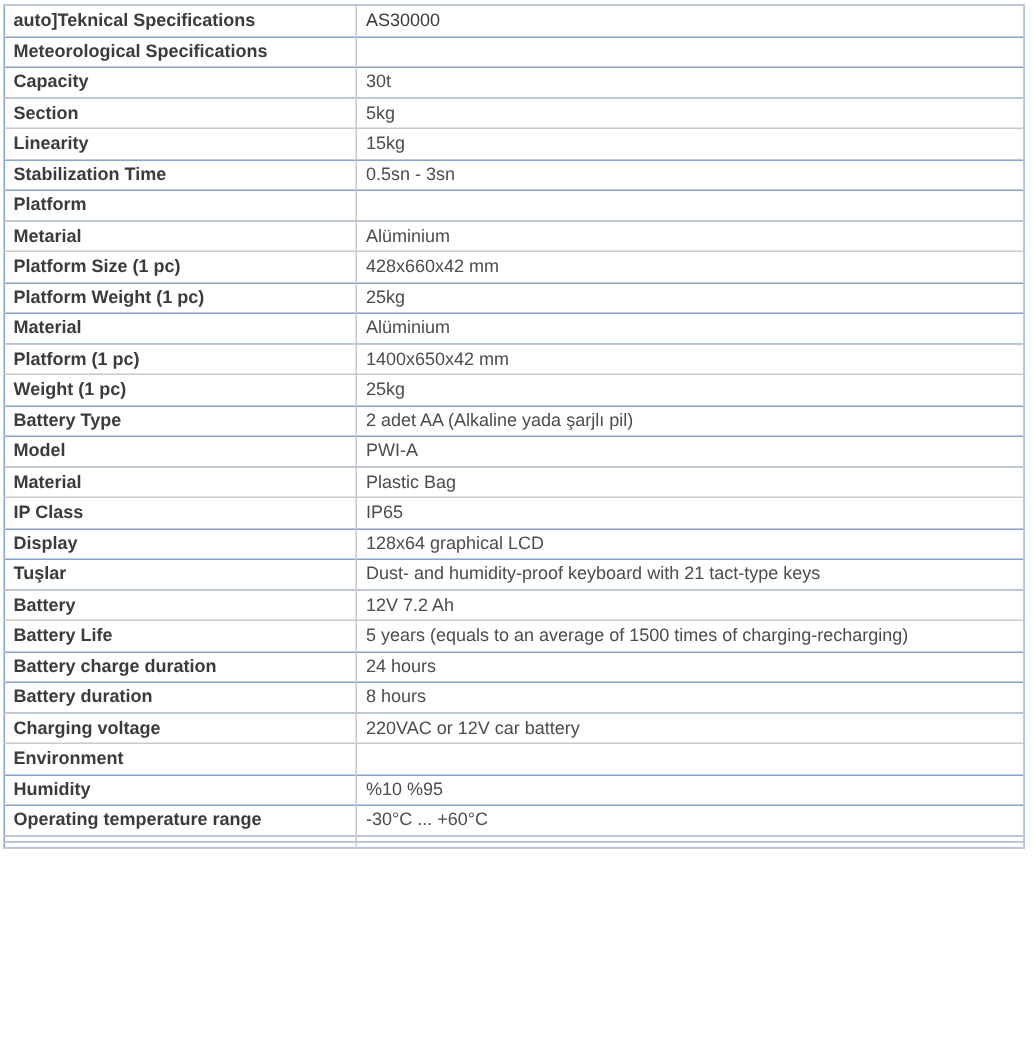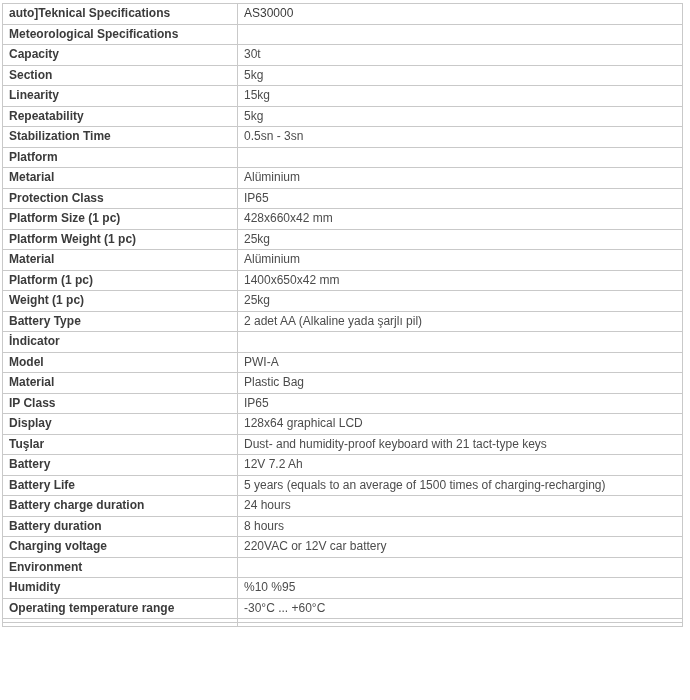--- a/index.html
+++ b/index.html
@@ -73,38 +73,30 @@
         </tr>
         <tr>
           <td class="label-cell">Section</td>
           <td class="value-cell">5kg</td>
         </tr>
         <tr>
           <td class="label-cell">Linearity</td>
           <td class="value-cell">15kg</td>
         </tr>
         <tr>
-          <td class="label-cell">Repeatability</td>
-          <td class="value-cell">5kg</td>
-        </tr>
-        <tr>
           <td class="label-cell">Stabilization Time</td>
           <td class="value-cell">0.5sn - 3sn</td>
         </tr>
         <tr>
           <td class="label-cell">Platform</td>
           <td class="value-cell"></td>
         </tr>
         <tr>
           <td class="label-cell">Metarial</td>
           <td class="value-cell">Alüminium</td>
-        </tr>
-        <tr>
-          <td class="label-cell">Protection Class</td>
-          <td class="value-cell">IP65</td>
         </tr>
         <tr>
           <td class="label-cell">Platform Size (1 pc)</td>
           <td class="value-cell">428x660x42 mm</td>
         </tr>
         <tr>
           <td class="label-cell">Platform Weight (1 pc)</td>
           <td class="value-cell">25kg</td>
         </tr>
         <tr>
@@ -115,24 +107,20 @@
           <td class="label-cell">Platform (1 pc)</td>
           <td class="value-cell">1400x650x42 mm</td>
         </tr>
         <tr>
           <td class="label-cell">Weight (1 pc)</td>
           <td class="value-cell">25kg</td>
         </tr>
         <tr>
           <td class="label-cell">Battery Type</td>
           <td class="value-cell">2 adet AA (Alkaline yada şarjlı pil)</td>
-        </tr>
-        <tr>
-          <td class="label-cell">İndicator</td>
-          <td class="value-cell"></td>
         </tr>
         <tr>
           <td class="label-cell">Model</td>
           <td class="value-cell">PWI-A</td>
         </tr>
         <tr>
           <td class="label-cell">Material</td>
           <td class="value-cell">Plastic Bag</td>
         </tr>
         <tr>

